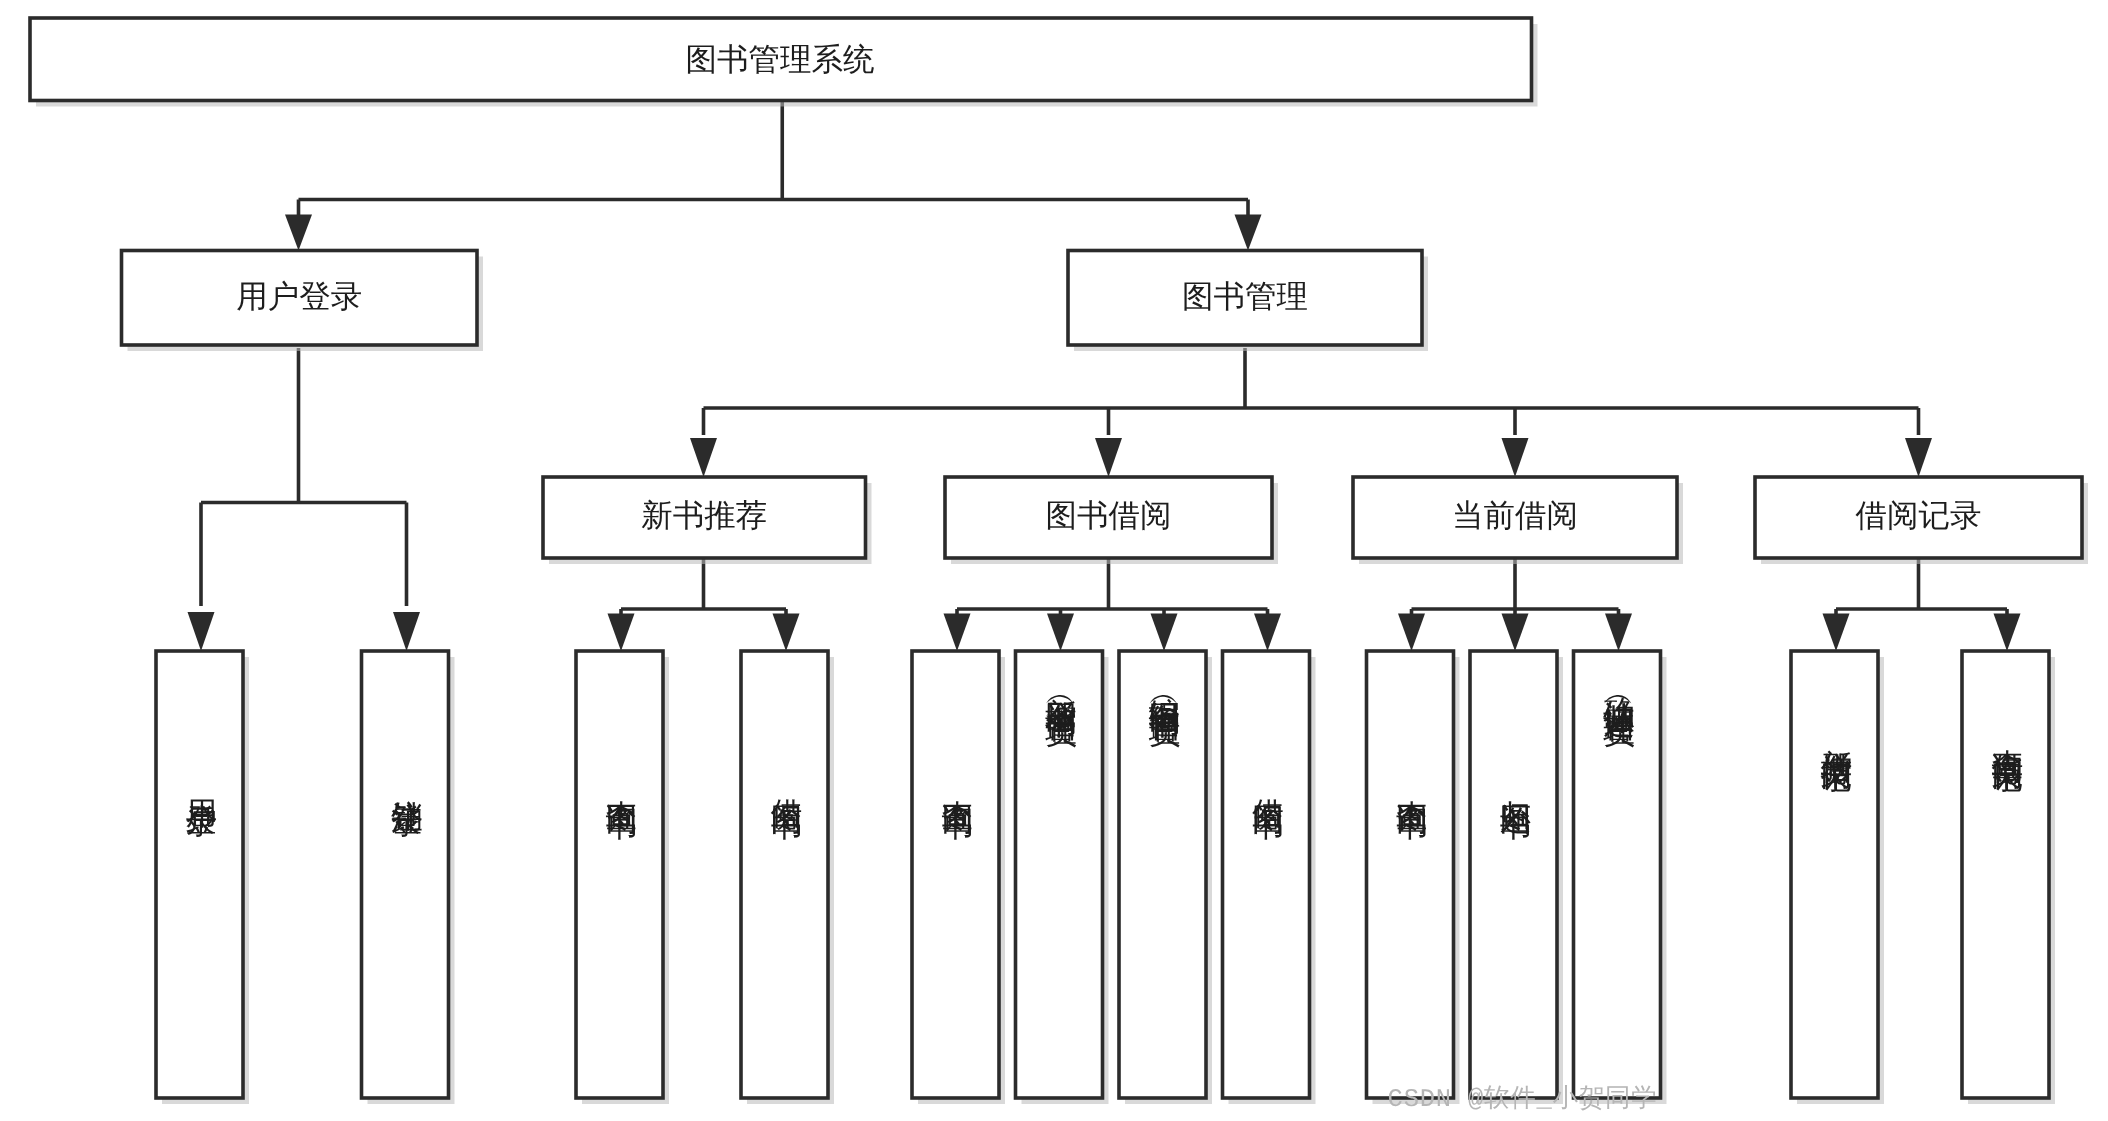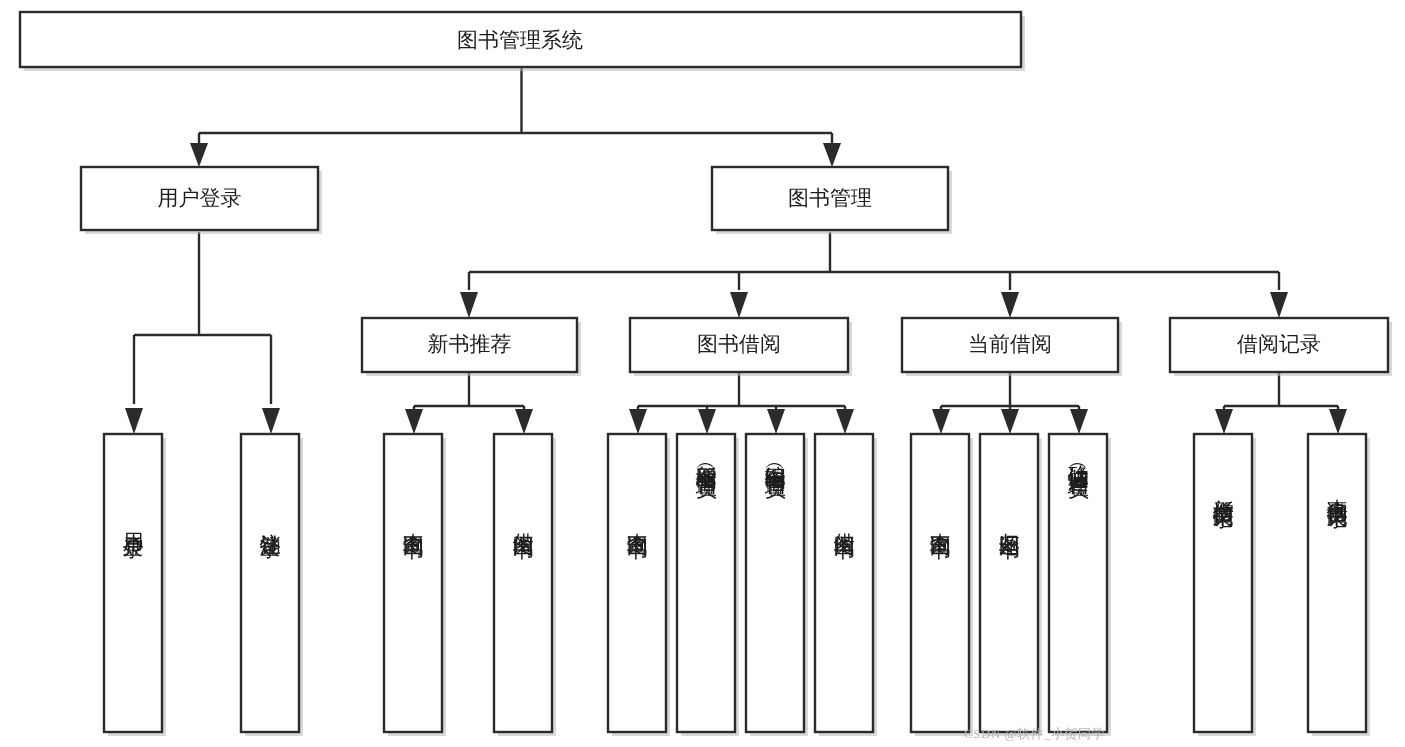--- a/index.html
+++ b/index.html
@@ -65,22 +65,22 @@
     font-size: 21px;
     line-height: 1.08;
     color: #1d1d1d;
     letter-spacing: 2px;
     white-space: nowrap;
   }
   .watermark {
     position: absolute;
     right: 12px;
     bottom: 4px;
-    font-family: Liberation Serif, serif;
-    font-size: 13px;
+    font-family: Liberation Mono, monospace;
+    font-size: 17px;
     color: #b5b5b5;
     white-space: nowrap;
     letter-spacing: 0.5px;
   }
 </style>
 </head>
 <body>
 
 <div id="diagram-root">
 

